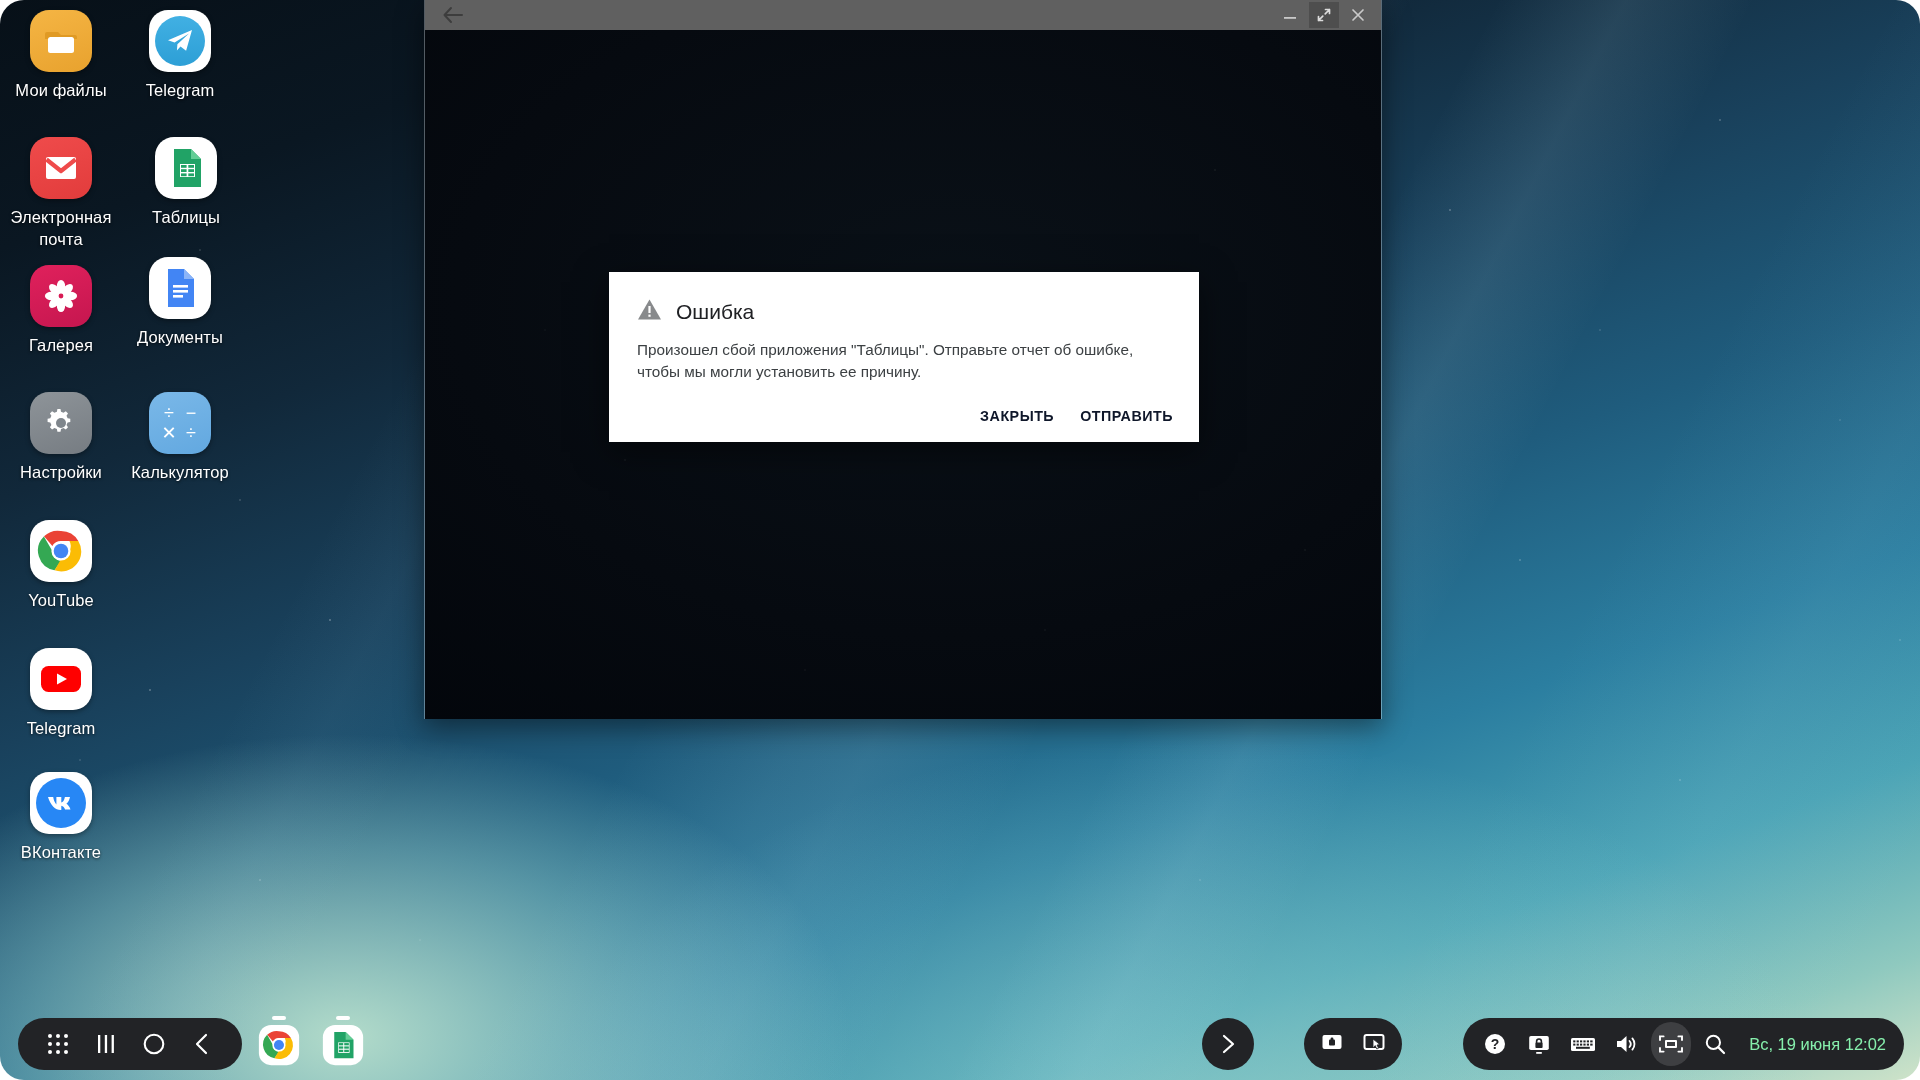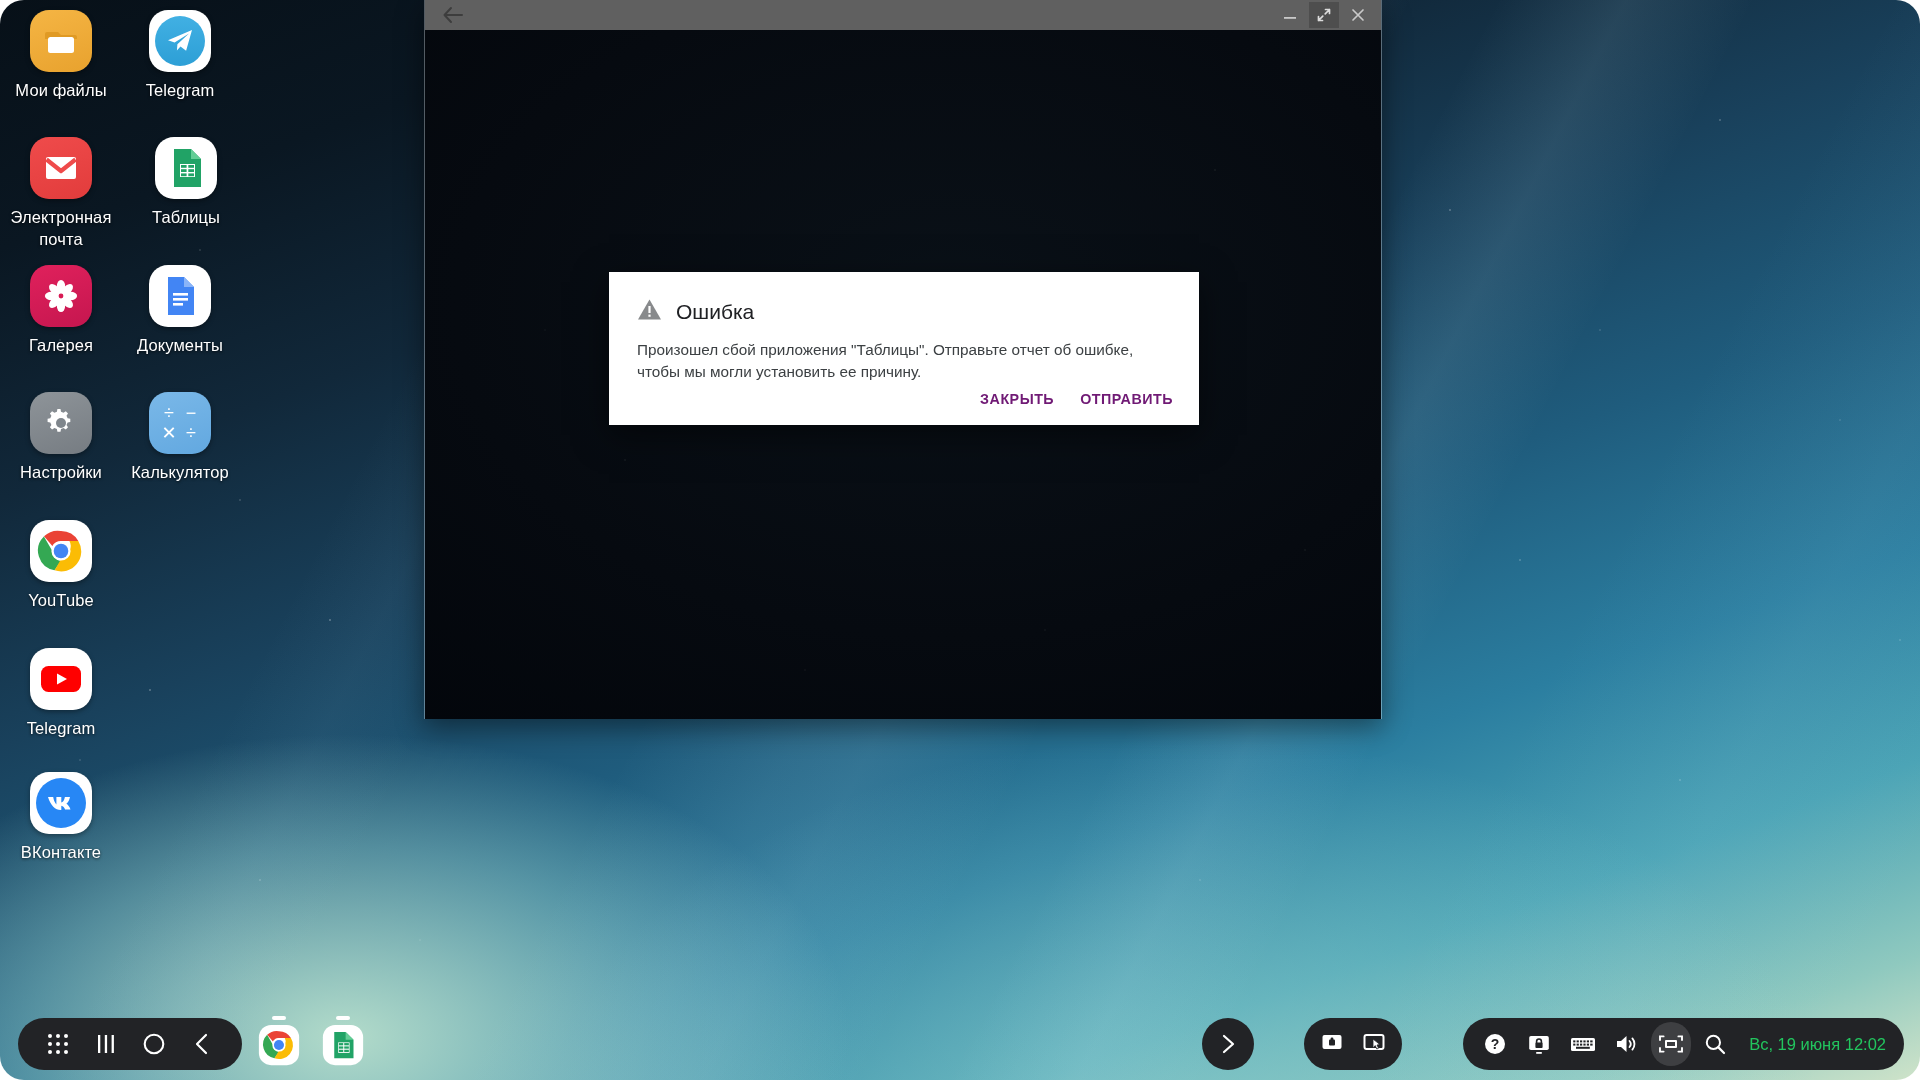--- a/index.html
+++ b/index.html
@@ -98,36 +98,36 @@
       radial-gradient(1px 1px at 200px 430px, rgba(255,255,255,.28), transparent),
       radial-gradient(1px 1px at 620px 600px, rgba(255,255,255,.22), transparent),
       radial-gradient(1.2px 1.2px at 790px 140px, rgba(255,255,255,.2), transparent),
       radial-gradient(1px 1px at 380px 640px, rgba(255,255,255,.2), transparent),
       radial-gradient(1px 1px at 120px 300px, rgba(255,255,255,.18), transparent),
       radial-gradient(1.2px 1.2px at 880px 520px, rgba(255,255,255,.18), transparent);
   }
 
   
   #dialog{
-    position:absolute; left:609px; top:272px; width:590px; height:153px;
+    position:absolute; left:609px; top:272px; width:590px; height:170px;
     background:#fff; box-shadow:0 10px 32px rgba(0,0,0,.5);
     padding:26px 28px 7px 28px;
   }
   #dialog .dhead{ display:flex; align-items:center; gap:14px; }
   #dialog .dtitle{ font-size:21px; color:#202124; }
   #dialog .dbody{
     margin-top:14px; font-size:15.3px; line-height:22px; color:#3c4043;
     max-width:540px;
   }
   #dialog .dactions{
     position:absolute; right:26px; bottom:18px;
     display:flex; gap:26px; align-items:center;
   }
   #dialog .dbtn{
-    color:#701a75; font-size:14.3px; font-weight:bold;
+    color:#0f172a; font-size:14.3px; font-weight:bold;
     letter-spacing:.5px; cursor:pointer; background:none; border:none;
     font-family:"Liberation Sans", sans-serif;
   }
 
   
   #taskbar{ position:absolute; left:0; bottom:0; width:1920px; height:70px; }
   .pill{ position:absolute; background:#222326; border-radius:38px;
          display:flex; align-items:center; }
   #navpill{ left:18px; top:8px; height:52px; padding:0 16px; gap:0; }
   #navpill .nb{ width:48px; height:52px; display:flex;
@@ -139,21 +139,21 @@
      top:-8px; width:14px; height:4px; border-radius:3px; background:#fff; }
 
   #expandpill{ right:666px; top:8px; width:52px; height:52px;
      justify-content:center; border-radius:26px; }
   #castpill{ right:518px; top:8px; height:52px; padding:0 16px; gap:18px; }
   #statuspill{ right:270px; top:8px; height:52px; padding:0 18px; gap:15px; }
   #traypill{ right:16px; top:8px; height:52px; padding:0 12px; gap:4px; }
   #traypill .ti{ width:40px; height:44px; display:flex;
      align-items:center; justify-content:center; border-radius:22px; }
   #traypill .ti.hl{ background:rgba(255,255,255,.13); }
-  #clock{ color:#22c55e; font-size:16.5px; margin-left:10px;
+  #clock{ color:#86efac; font-size:16.5px; margin-left:10px;
      margin-right:6px; white-space:nowrap; }
 </style>
 </head>
 <body>
 
 <div id="desktop">
   <div class="streak s1"></div>
   <div class="streak s2"></div>
   <div class="streak s3"></div>
   <div class="streak s4"></div>
@@ -224,21 +224,21 @@
             <ellipse cx="23.7" cy="10.3" rx="4" ry="6.3" transform="rotate(45 23.7 10.3)"></ellipse>
             <ellipse cx="10.3" cy="23.7" rx="4" ry="6.3" transform="rotate(45 10.3 23.7)"></ellipse>
             <circle cx="17" cy="17" r="5.6"></circle>
           </g>
           <circle cx="17" cy="17" r="2.4" fill="#d81a54"></circle>
         </svg>
       </div>
       <div class="lbl">Галерея</div>
     </div>
 
-    <div class="app" style="left:121px; top:265px;">
+    <div class="app" style="left:121px; top:257px;">
       <div class="ico squircle" style="background:#fff;">
         <svg width="32" height="42" viewBox="0 0 32 42">
           <path d="M4 2 h16 l10 10 v28 H4z" fill="#4285f4"></path>
           <path d="M20 2 l10 10 h-10z" fill="#8ab4f8"></path>
           <g fill="#fff">
             <rect x="9" y="18" width="15" height="2.6"></rect>
             <rect x="9" y="23" width="15" height="2.6"></rect>
             <rect x="9" y="28" width="10" height="2.6"></rect>
           </g>
         </svg>

